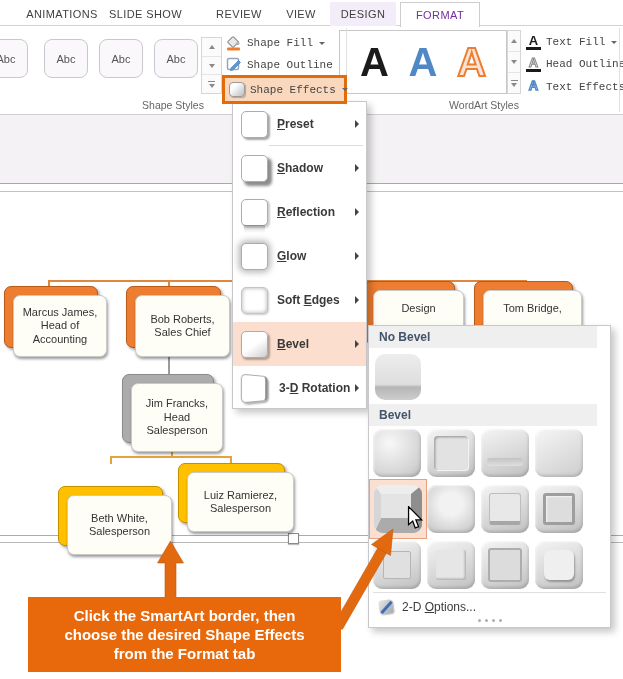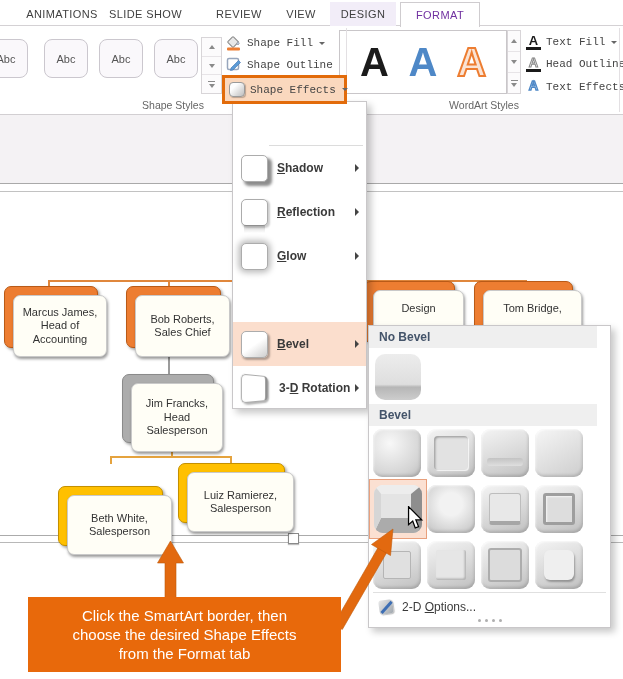--- a/index.html
+++ b/index.html
@@ -111,21 +111,21 @@
   #opt3d{position:absolute;left:0;right:0;top:268px;height:26px;display:flex;align-items:center;}
   .opticon{margin-left:10px;width:14px;height:14px;position:relative;border-radius:3px;flex:none;
       background:linear-gradient(135deg,#E9E9E9,#9FA6AD);transform:rotate(-8deg);box-shadow:1px 1px 1px rgba(0,0,0,.25);}
   .opticon::after{content:"";position:absolute;left:0px;top:6px;width:15px;height:3px;background:#3D6EB4;transform:rotate(-40deg);}
   .optlabel{margin-left:9px;font-size:12px;color:#3A3A3A;}
   #grip{position:absolute;left:0;right:0;top:293px;display:flex;justify-content:center;gap:4px;}
   .gd{width:3px;height:3px;background:#AFAFAF;border-radius:50%;}
 
   
   #callout{position:absolute;left:28px;top:597px;width:313px;height:75px;background:#E8690B;z-index:65;
-      display:flex;flex-direction:column;justify-content:center;text-align:center;color:#fff;font-weight:normal;
+      display:flex;flex-direction:column;justify-content:center;text-align:center;color:#fff;font-weight:bold;
       font-size:15px;line-height:19px;}
   #arrows{position:absolute;left:0;top:0;z-index:60;pointer-events:none;}
   #cursor{position:absolute;left:407px;top:506px;z-index:70;pointer-events:none;}
 </style>
 </head>
 <body>
 
 <div id="canvas">
 
   <div id="tabline"></div>
@@ -279,34 +279,44 @@
   </div>
   <div class="node yellow" style="left:178px;top:463px;width:107px;height:60px;">
     <div class="back"></div>
     <div class="front">
       <span>Luiz Ramierez,</span>
       <span>Salesperson</span>
     </div>
   </div>
 
   <div id="fx-menu">
+    <div class="mrow" style="top:0;">
+      <div class="micon mi-preset"></div>
+      <span class="mlabel"><span></span><span class="accel">P</span><span>reset</span></span>
+      <div class="marrow"></div>
+    </div>
     <div class="msep"></div>
     <div class="mrow" style="top:44px;">
       <div class="micon mi-shadow"></div>
       <span class="mlabel"><span></span><span class="accel">S</span><span>hadow</span></span>
       <div class="marrow"></div>
     </div>
     <div class="mrow" style="top:88px;">
       <div class="micon mi-reflection"></div>
       <span class="mlabel"><span></span><span class="accel">R</span><span>eflection</span></span>
       <div class="marrow"></div>
     </div>
     <div class="mrow" style="top:132px;">
       <div class="micon mi-glow"></div>
       <span class="mlabel"><span></span><span class="accel">G</span><span>low</span></span>
+      <div class="marrow"></div>
+    </div>
+    <div class="mrow" style="top:176px;">
+      <div class="micon mi-soft"></div>
+      <span class="mlabel"><span>Soft </span><span class="accel">E</span><span>dges</span></span>
       <div class="marrow"></div>
     </div>
     <div class="mrow hl" style="top:220px;">
       <div class="micon mi-bevel"></div>
       <span class="mlabel"><span></span><span class="accel">B</span><span>evel</span></span>
       <div class="marrow"></div>
     </div>
     <div class="mrow" style="top:264px;">
       <div class="micon mi-rot"></div>
       <span class="mlabel"><span>3-</span><span class="accel">D</span><span> Rotation</span></span>

